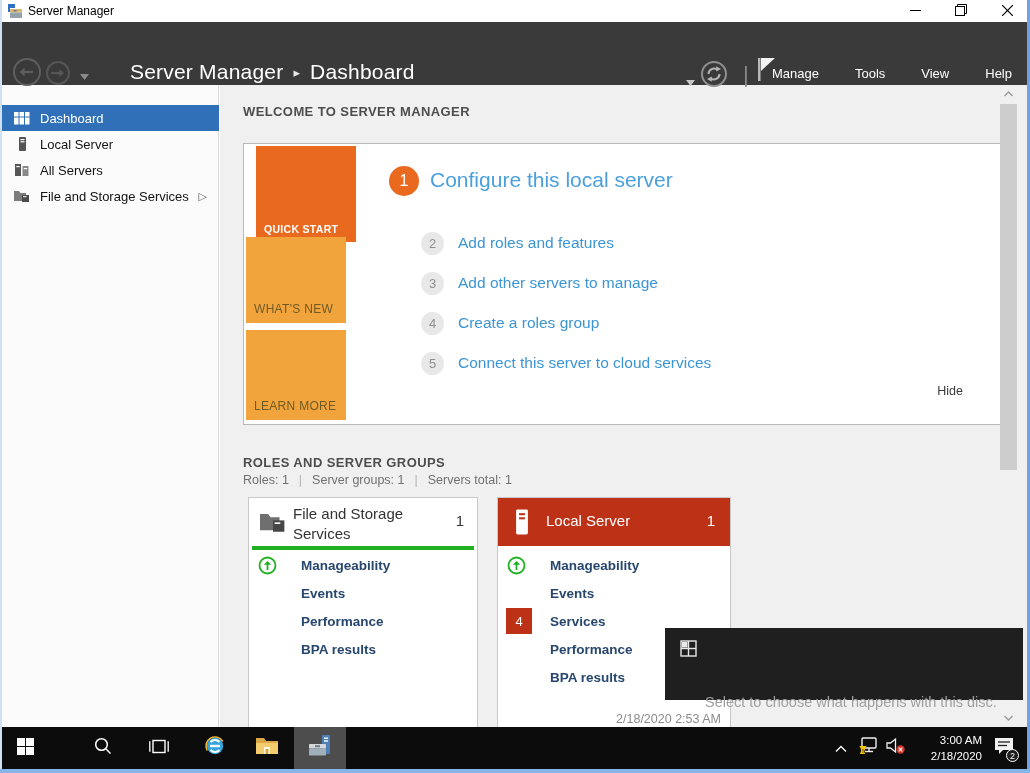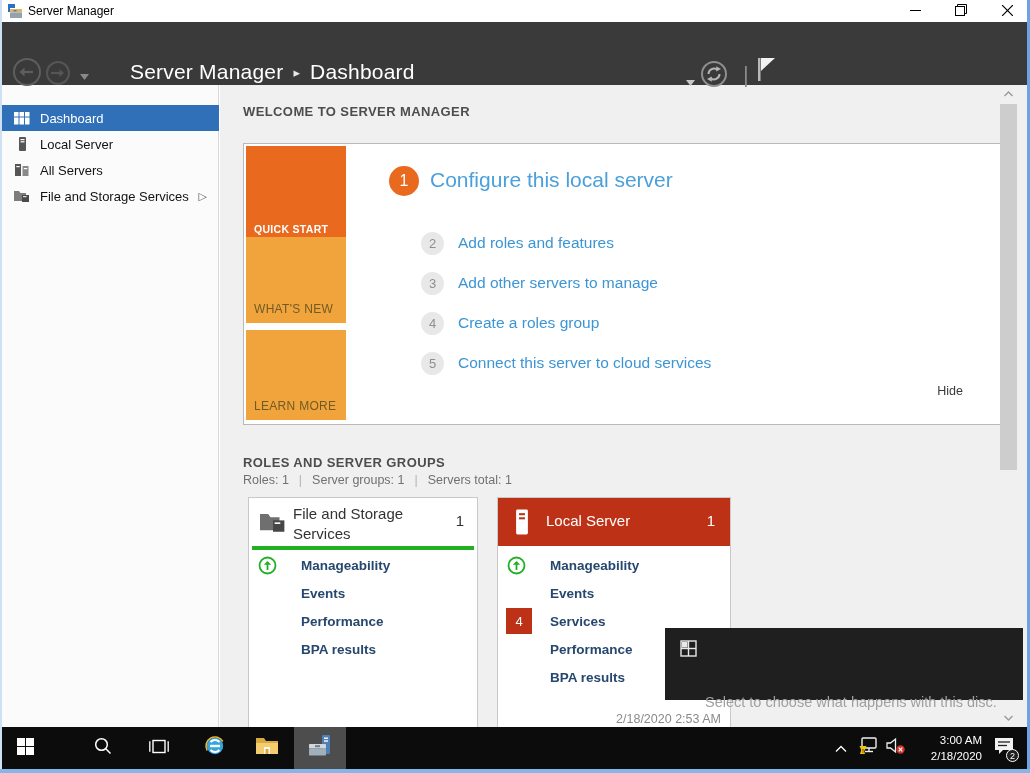--- a/index.html
+++ b/index.html
@@ -36,21 +36,21 @@
   .side-expander { position:absolute; right:12px; font-size:11px; color:#555; }
 
   
   .main { left:220px; top:85px; width:810px; height:642px; background:#f1f0f0; z-index:1; }
   .sect-heading { font-size:13px; font-weight:bold; color:#4d4d4d; letter-spacing:.4px; }
 
   
   .panel { left:23px; top:58px; width:759px; height:282px; background:#fff; border:1px solid #b9b9b9; }
   .tabcol-block { position:absolute; left:2px; width:100px; cursor:default; }
   .tab-label { position:absolute; left:8px; bottom:7px; font-size:11px; letter-spacing:.3px; }
-  .tab-qs { top:2px; height:96px; background:#e9691f; }
+  .tab-qs { top:2px; height:96px; background:#e9691f;margin-left:10px; }
   .tab-qs .tab-label { color:#fff; font-weight:bold; font-size:10.5px; }
   .tab-wn { top:93px; height:86px; background:#f2a43c; }
   .tab-lm { top:186px; height:90px; background:#f2a43c; }
   .tab-wn .tab-label, .tab-lm .tab-label { color:#6f5b25; font-size:12px; }
   .step-circle { position:absolute; border-radius:50%; display:flex; align-items:center; justify-content:center; }
   .step1-circle { left:145px; top:22px; width:30px; height:30px; background:#e9691f; color:#fff; font-size:16px; }
   .step-n { width:23px; height:23px; left:177px; background:#e8e8e8; color:#8f8f8f; font-size:13px; }
   .step1-label { position:absolute; left:186px; top:24px; font-size:21px; font-weight:300; color:#4ba0dc; cursor:pointer; }
   .step-label { position:absolute; left:214px; font-size:15.5px; color:#3c95d4; cursor:pointer; }
   .hide-link { position:absolute; right:38px; top:240px; font-size:12.5px; color:#3a3a3a; cursor:pointer; }
@@ -161,20 +161,26 @@
       <polygon points="11.8,21.8 7,19 11.8,16.4" fill="#b5b5b5"></polygon>
     </svg></span>
   </div>
   <span class="abs nav-sep" style="left:743px;top:40px">|</span>
   <div class="abs" style="left:757px;top:36px;width:22px;height:24px">
     <span><svg width="20" height="24" viewBox="0 0 20 24">
           <rect x="1" y="0" width="2.5" height="23" fill="#b9b9b9"></rect>
           <polygon points="4,0 18,0 4,13" fill="#f2f2f2"></polygon>
         </svg></span>
   </div>
+  <div class="abs menubar">
+    <span>Manage</span>
+    <span>Tools</span>
+    <span>View</span>
+    <span>Help</span>
+  </div>
 </div>
 
 <div class="abs sidebar">
   <div class="side-item selected" style="top:20px">
     <span class="ic"><svg width="16" height="16" viewBox="0 0 16 16">
       <rect x="0" y="2" width="4.5" height="4.5" fill="#fff"></rect>
           <rect x="5.5" y="2" width="4.5" height="4.5" fill="#fff"></rect>
           <rect x="11" y="2" width="4.5" height="4.5" fill="#fff"></rect>
       <rect x="0" y="7.5" width="4.5" height="7" fill="#fff"></rect>
           <rect x="5.5" y="7.5" width="4.5" height="7" fill="#fff"></rect>

